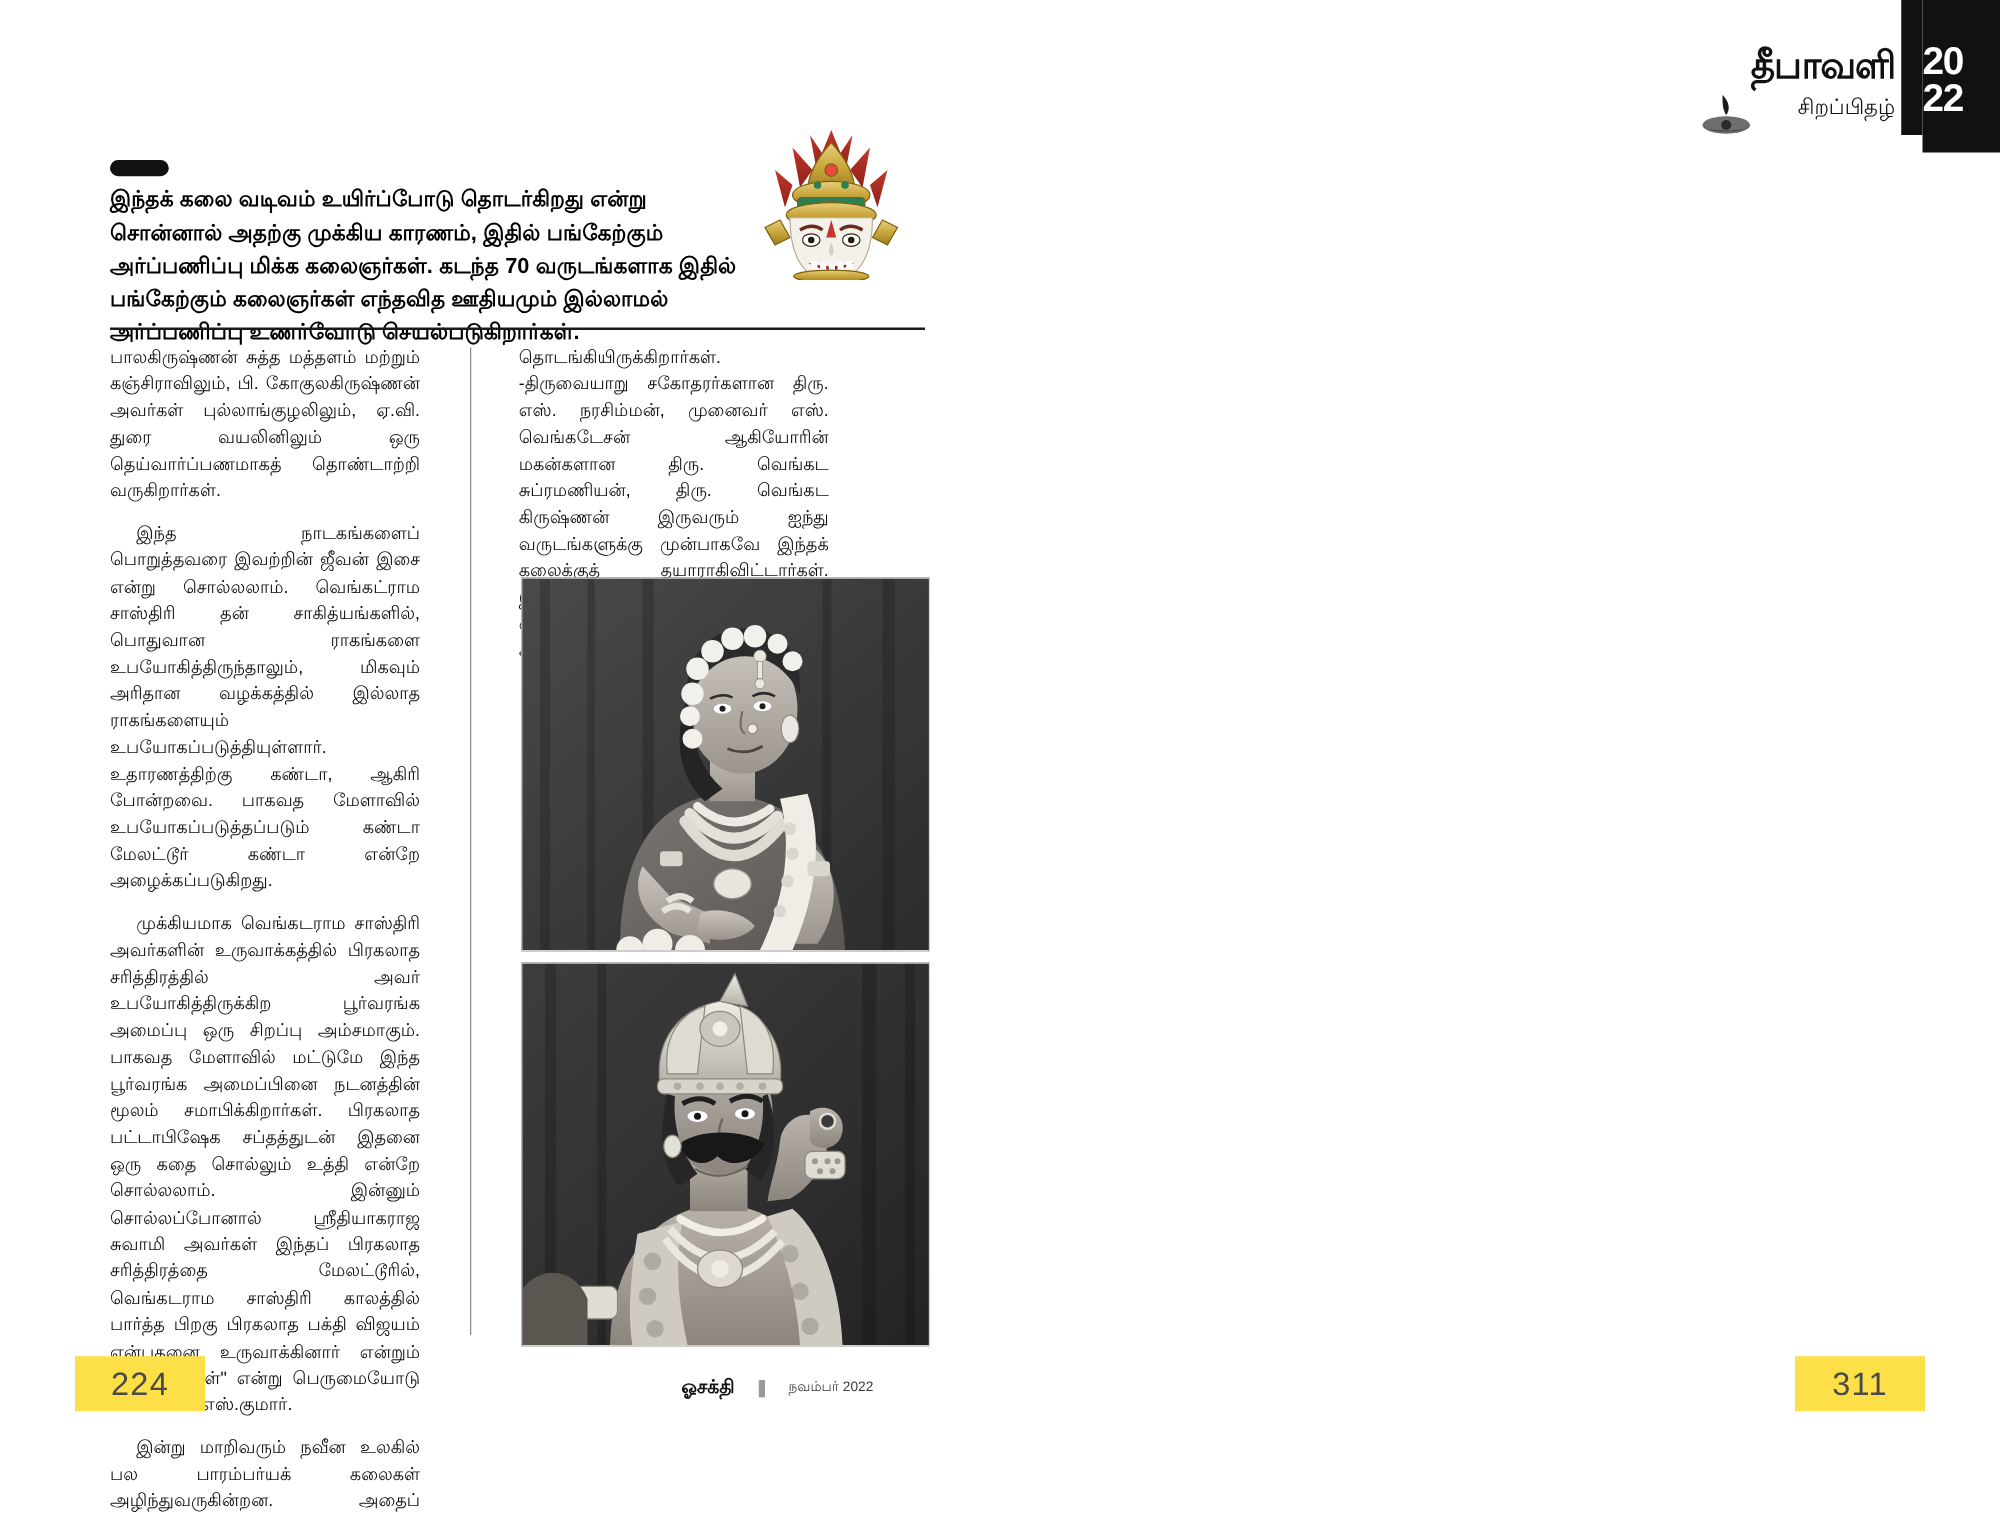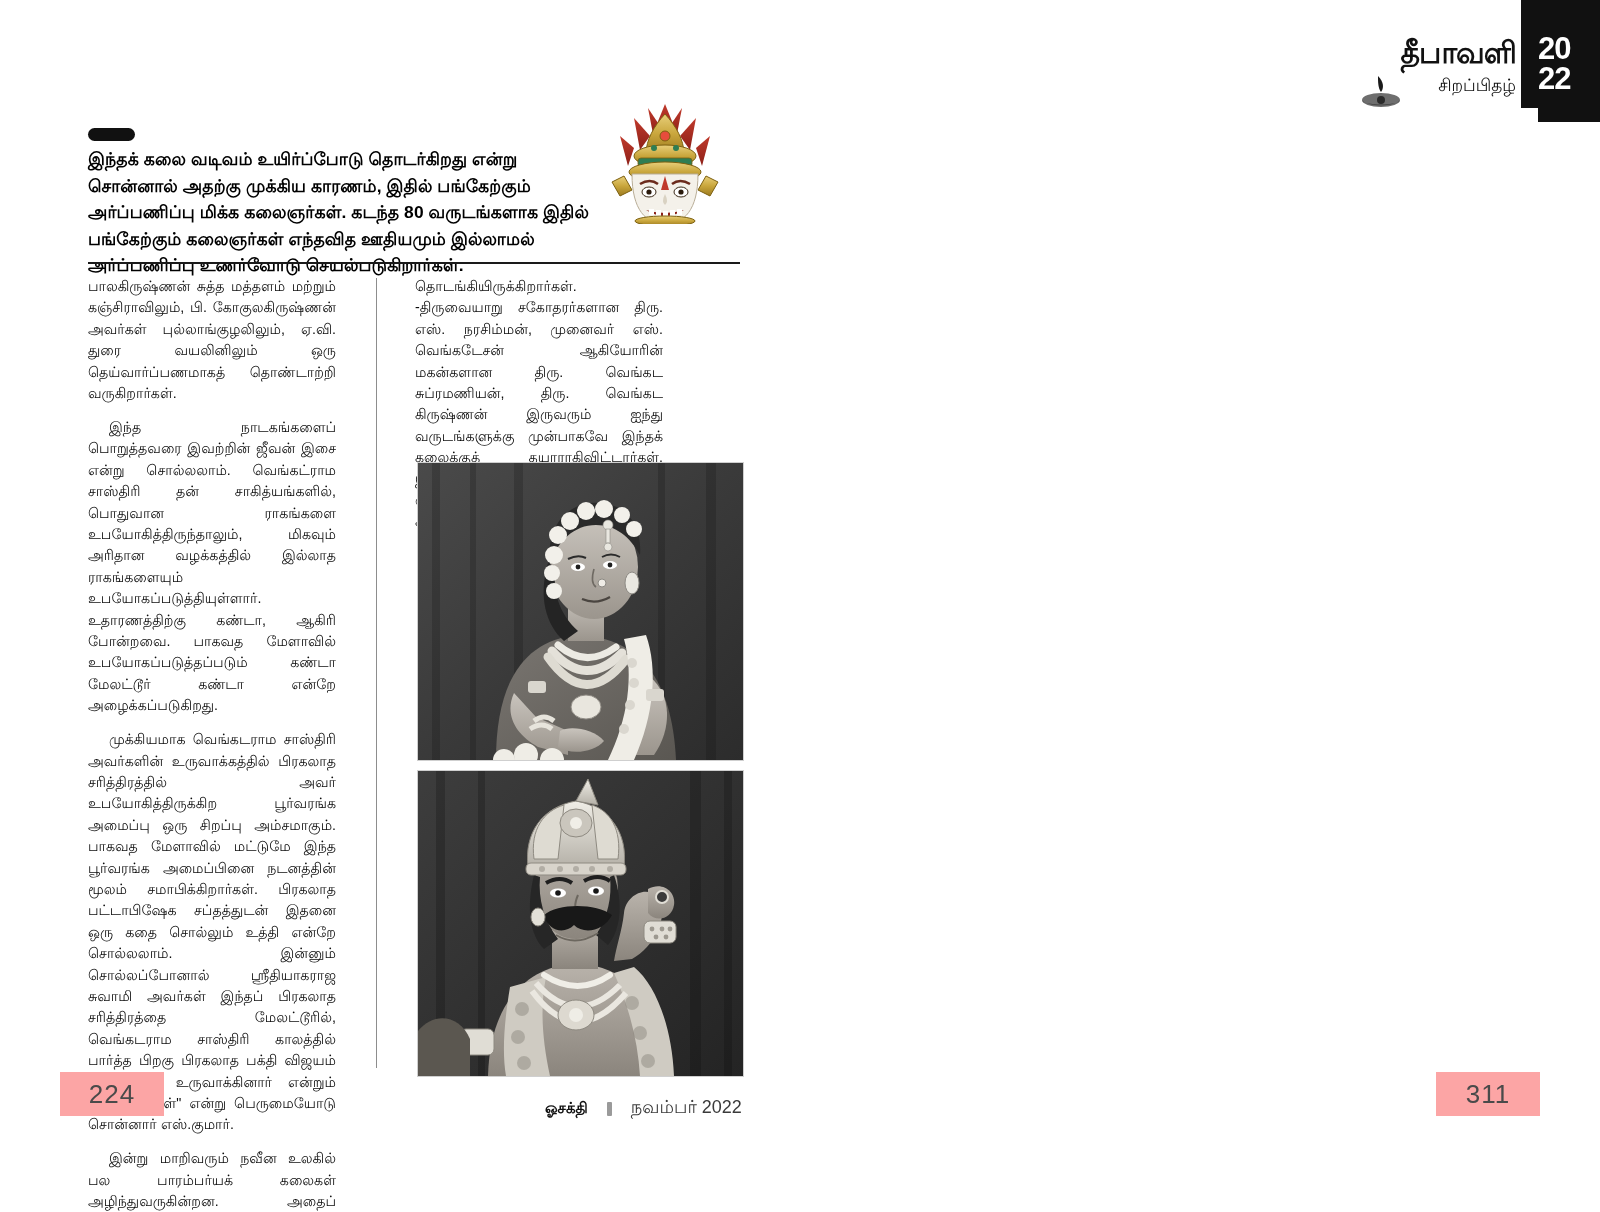--- a/index.html
+++ b/index.html
@@ -81,46 +81,46 @@
   .c2{left:415px;top:276px;width:248px;}
 
   
   .photo{position:absolute;background:#3a3a3a;overflow:hidden;border:1px solid #cfcfcf;}
   .photo-1{left:417px;top:462px;width:325px;height:297px;}
   .photo-2{left:417px;top:770px;width:325px;height:305px;}
   .photo svg{display:block;width:100%;height:100%;}
 
   
   .pagenum{
-    position:absolute;bottom:96px;
-    width:104px;height:44px;background:#fca5a5;
+    position:absolute;bottom:83px;
+    width:104px;height:44px;background:#fde047;
     font-size:26px;color:#4a4a4a;
     display:flex;align-items:center;justify-content:center;
     letter-spacing:1px;
   }
   .pagenum-l{left:60px;}
   .pagenum-r{right:60px;}
   .foot{
     position:absolute;bottom:92px;
     font-size:13px;color:#3a3a3a;display:flex;align-items:center;gap:19px;
     white-space:nowrap;
   }
   .foot-l{left:545px;}
   .foot .brand{font-weight:700;font-size:15px;color:#111;}
   .foot .sep{display:inline-block;width:5px;height:14px;background:#9a9a9a;border-radius:1px;}
-  .foot .date{font-size:18px;}
+  .foot .date{font-size:11px;}
 </style>
 </head>
 <body>
 
 <div class="page page-left">
 
   <div class="rule-dash"></div>
 
-  <div class="headline">இந்தக் கலை வடிவம் உயிர்ப்போடு தொடர்கிறது என்று சொன்னால் அதற்கு முக்கிய காரணம், இதில் பங்கேற்கும் அர்ப்பணிப்பு மிக்க கலைஞர்கள். கடந்த 80 வருடங்களாக இதில் பங்கேற்கும் கலைஞர்கள் எந்தவித ஊதியமும் இல்லாமல் அர்ப்பணிப்பு உணர்வோடு செயல்படுகிறார்கள்.</div>
+  <div class="headline">இந்தக் கலை வடிவம் உயிர்ப்போடு தொடர்கிறது என்று சொன்னால் அதற்கு முக்கிய காரணம், இதில் பங்கேற்கும் அர்ப்பணிப்பு மிக்க கலைஞர்கள். கடந்த 70 வருடங்களாக இதில் பங்கேற்கும் கலைஞர்கள் எந்தவித ஊதியமும் இல்லாமல் அர்ப்பணிப்பு உணர்வோடு செயல்படுகிறார்கள்.</div>
 
   <div class="mask-img">
     <svg viewBox="0 0 134 132" xmlns="http://www.w3.org/2000/svg">
       <defs>
         <linearGradient id="gld" x1="0" y1="0" x2="0" y2="1">
           <stop offset="0" stop-color="#e8cf7a"></stop>
             <stop offset=".5" stop-color="#c9a63c"></stop>
           <stop offset="1" stop-color="#9c7a1f"></stop>
         </linearGradient>
         <linearGradient id="red" x1="0" y1="0" x2="0" y2="1">

